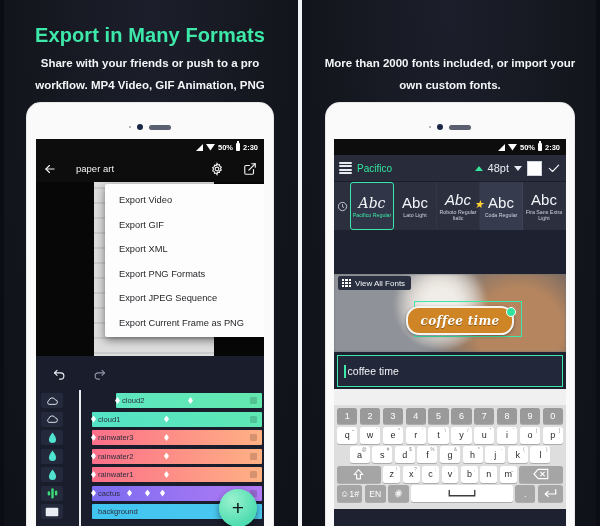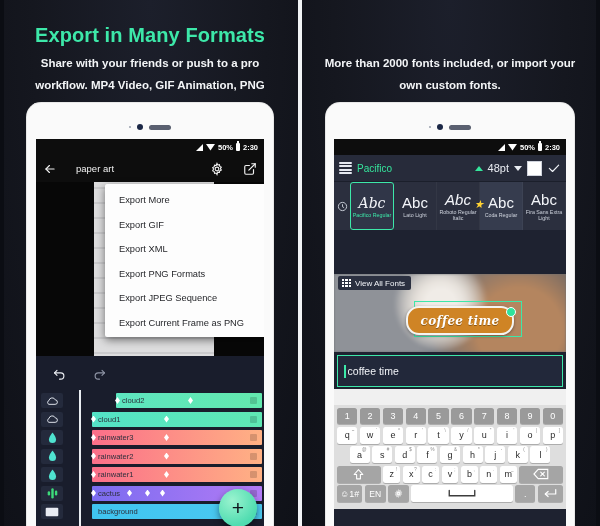--- a/index.html
+++ b/index.html
@@ -239,21 +239,21 @@
             <span class="ic">
               <svg class="glyph" width="15" height="15" viewBox="0 0 24 24" fill="none" stroke="#8f95a6" stroke-width="1.8" stroke-linecap="round" stroke-linejoin="round">
                   <path d="M20 11H10a5 5 0 0 0 0 10h2"></path>
                   <path d="M16 7l4 4-4 4"></path>
                 </svg>
             </span>
           </div>
         </div>
 
         <div class="menu">
-          <div class="menu-item">Export More</div>
+          <div class="menu-item">Export Video</div>
           <div class="menu-item">Export GIF</div>
           <div class="menu-item">Export XML</div>
           <div class="menu-item">Export PNG Formats</div>
           <div class="menu-item">Export JPEG Sequence</div>
           <div class="menu-item">Export Current Frame as PNG</div>
         </div>
 
         <div class="layers">
           <div class="lay-rail">
             <div class="thumb">

